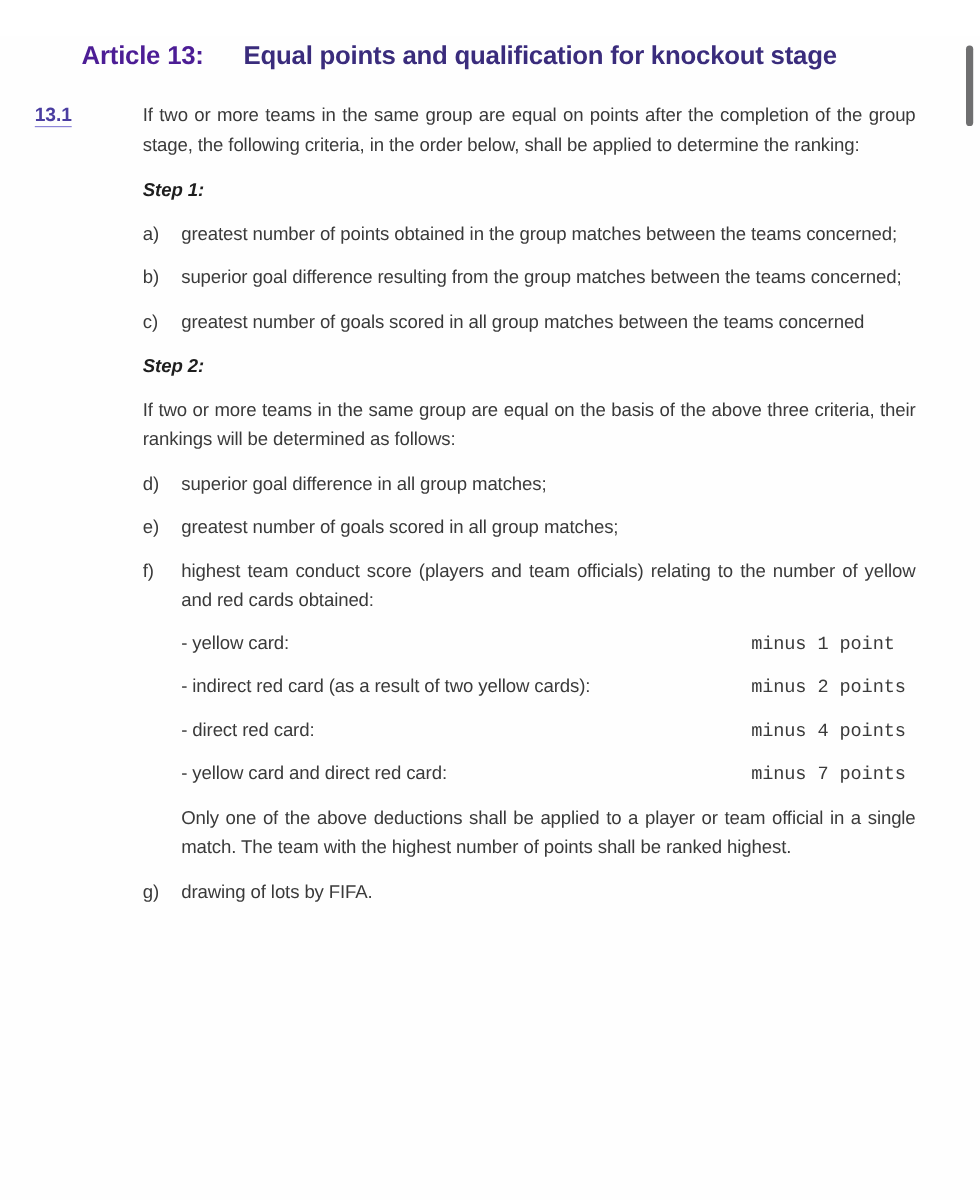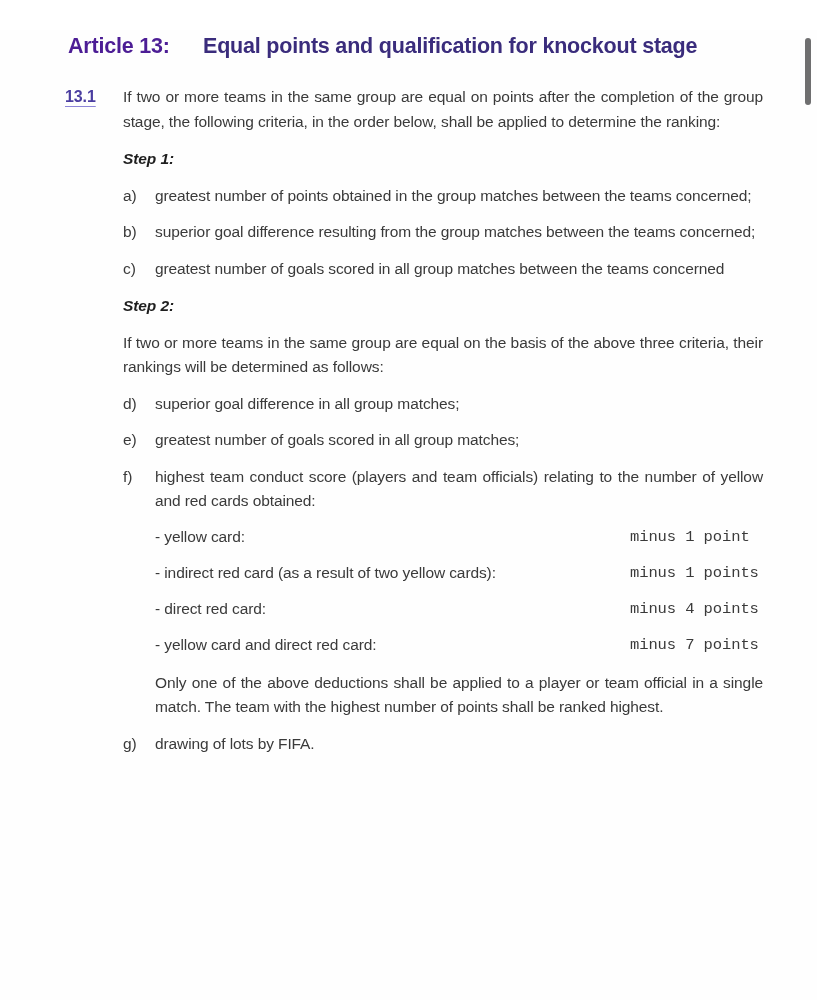--- a/index.html
+++ b/index.html
@@ -41,24 +41,25 @@
     flex: none;
     color: #4c1d95;
   }
   .article-title {
     flex: 1;
     color: #3a2c7c;
   }
   
   .clause {
     display: flex;
-    margin: 23px 54px 0 65px;
+    margin: 23px 54px 0 29px;
     font-size: 15.5px;
     line-height: 24.5px;
     letter-spacing: -0.1px;
+    gap: 32px;
   }
   .clause-number {
     width: 58px;
     flex: none;
     color: #4a3da0;
     font-weight: bold;
     font-size: 16px;
     text-decoration: underline;
     text-decoration-color: #8d86d8;
     text-underline-offset: 4px;
@@ -148,21 +149,21 @@
         <span class="marker">f)</span>
         <span class="item-text">highest team conduct score (players and team officials) relating to the number of yellow and red cards obtained:</span>
       </div>
 
       <div class="deduction-row">
         <span class="ded-label">- yellow card:</span>
         <span class="ded-value">minus 1 point</span>
       </div>
       <div class="deduction-row">
         <span class="ded-label">- indirect red card (as a result of two yellow cards):</span>
-        <span class="ded-value">minus 1 points</span>
+        <span class="ded-value">minus 2 points</span>
       </div>
       <div class="deduction-row">
         <span class="ded-label">- direct red card:</span>
         <span class="ded-value">minus 4 points</span>
       </div>
       <div class="deduction-row">
         <span class="ded-label">- yellow card and direct red card:</span>
         <span class="ded-value">minus 7 points</span>
       </div>
 

